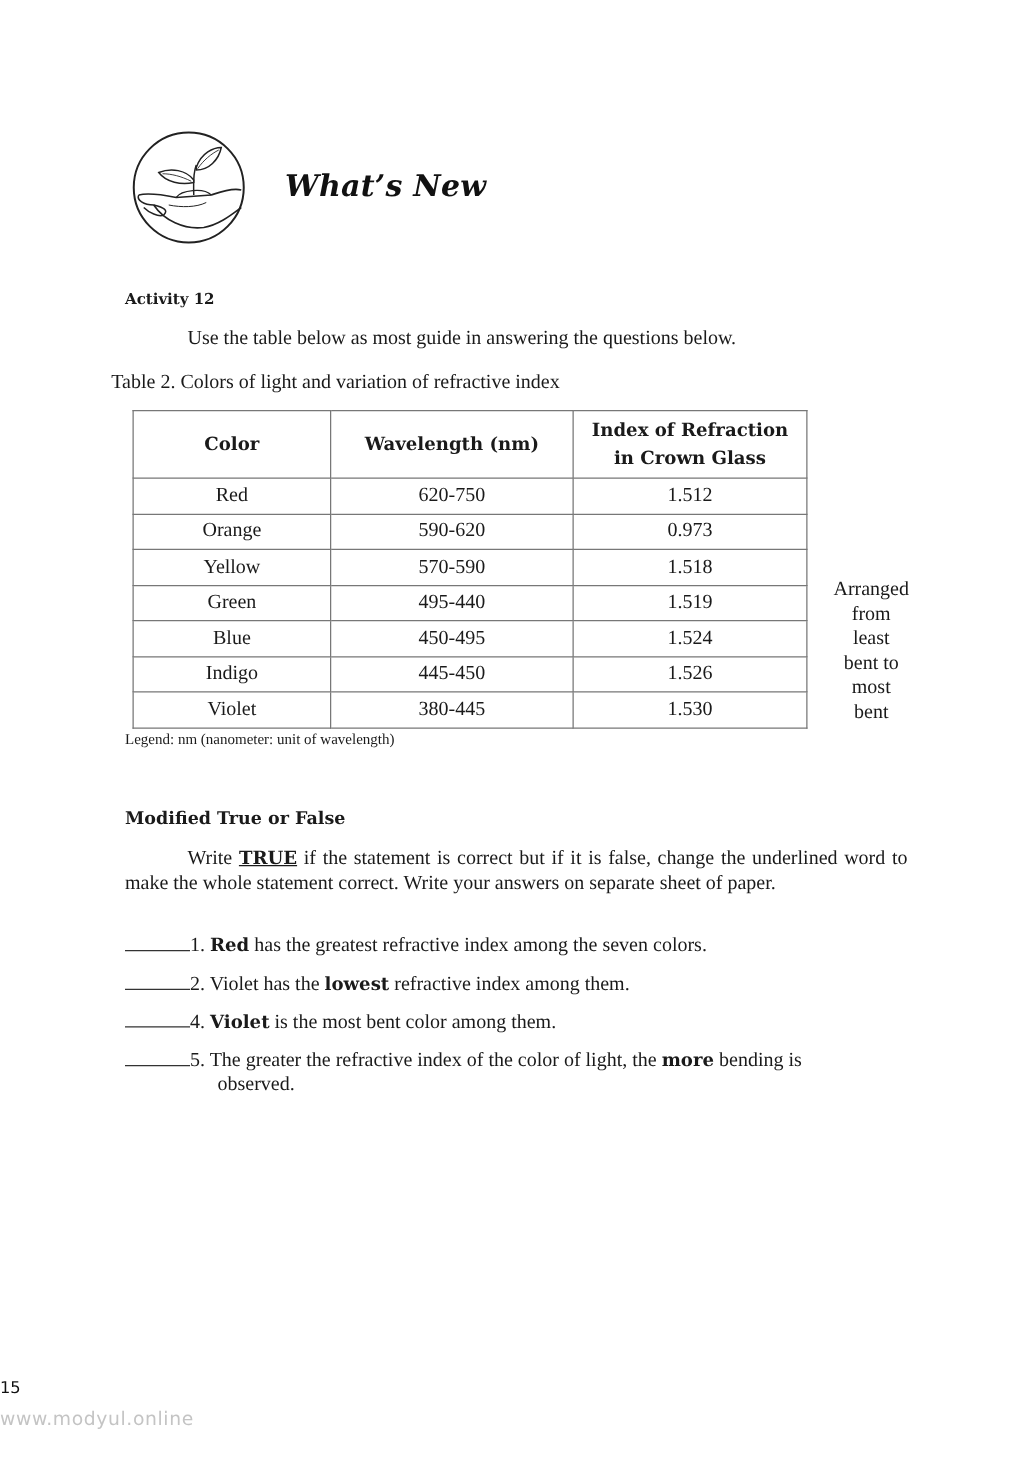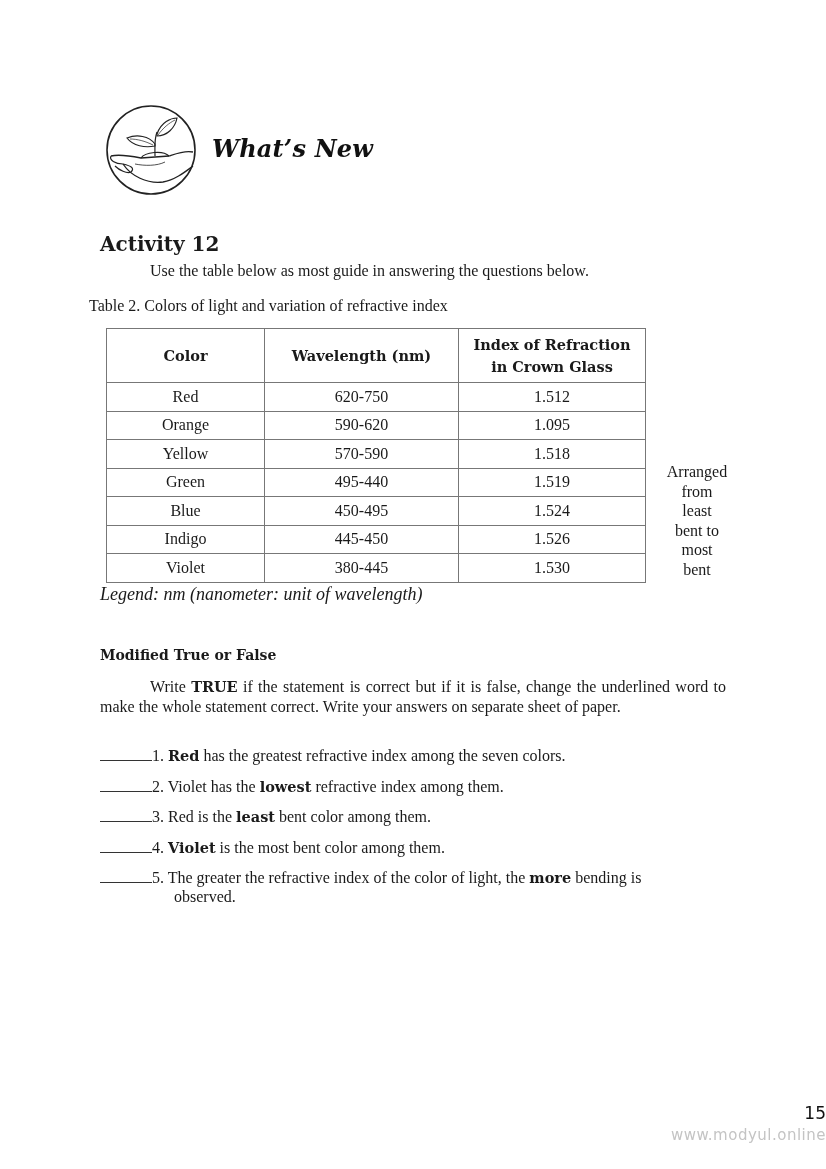--- a/index.html
+++ b/index.html
@@ -1,40 +1,40 @@
 <!DOCTYPE html>
 <html><head>
 <meta charset="utf-8">
 <style>
   html, body { margin:0; padding:0; background:#ffffff; }
   body { width:826px; height:1169px; position:relative; overflow:hidden;
          font-family:"DejaVu Serif", serif; color:#1a1a1a; }
   .abs { position:absolute; }
   .logo { left:105px; top:104px; width:92px; height:92px; }
-  .section-title { left:212px; top:134px; font-family:"DejaVu Serif", serif; font-weight:bold; font-style:italic; font-size:24px; color:#111; letter-spacing:0.2px; }
-  .activity { left:100px; top:232px; font-weight:bold; font-size:20px; }
+  .section-title { left:228px; top:134px; font-family:"DejaVu Serif", serif; font-weight:bold; font-style:italic; font-size:24px; color:#111; letter-spacing:0.2px; }
+  .activity { left:100px; top:232px; font-weight:bold; font-size:12px; }
   .instruction { left:150px; top:262px; font-size:14px; font-family:"Liberation Serif", serif; font-size:16px; }
   .caption { left:89px; top:297px; font-family:"Liberation Serif", serif; font-size:16px; }
   table.data { position:absolute; left:106px; top:328px; border-collapse:collapse; font-family:"Liberation Serif", serif; font-size:16px; }
   table.data th, table.data td { border:1px solid #777; text-align:center; padding:0; }
   table.data th { font-family:"DejaVu Serif", serif; font-weight:bold; font-size:14.5px; height:53px; line-height:22px; }
   table.data td { height:27.5px; }
   .col1 { width:157px; } .col2 { width:193px; } .col3 { width:186px; }
   .side-note { left:652px; top:462px; width:90px; text-align:center; font-family:"Liberation Serif", serif; font-size:16px; line-height:19.5px; }
-  .legend { left:100px; top:584px; font-family:"Liberation Serif", serif; font-size:18px;font-style:italic; }
+  .legend { left:100px; top:584px; font-family:"Liberation Serif", serif; font-size:12px; }
   .mtf-title { left:100px; top:647px; font-weight:bold; font-size:14px; font-family:"DejaVu Serif", serif; }
   .directions { left:100px; top:677px; width:626px; font-family:"Liberation Serif", serif; font-size:16px; line-height:19.5px; text-align:justify; text-indent:50px; }
-  .directions .true-word { font-weight:bold; font-family:"DejaVu Serif", serif; font-size:14.5px; }
+  .directions .true-word { font-weight:bold; text-decoration:underline; font-family:"DejaVu Serif", serif; font-size:14.5px; }
   .items { left:100px; top:746px; width:640px; font-family:"Liberation Serif", serif; font-size:16px; }
   .item { position:relative; height:30.5px; line-height:19px; white-space:nowrap; }
   .item .blank { display:inline-block; width:52px; border-bottom:1px solid #333; height:14px; vertical-align:baseline; }
   .item b { font-family:"DejaVu Serif", serif; font-size:14.5px; }
   .item .cont { display:block; padding-left:74px; margin-top:0; }
-  .page-num { left:0; width:826px; top:1103px; text-align:right; font-family:"DejaVu Sans", sans-serif; font-size:17px; color:#111; }
-  .watermark { left:0; width:826px; top:1126px; text-align:right; font-family:"DejaVu Sans", sans-serif; font-size:15px; color:#c4c4c4; letter-spacing:0.5px; }
+  .page-num { left:0; width:826px; top:1103px; text-align:left; font-family:"DejaVu Sans", sans-serif; font-size:13px; color:#111; }
+  .watermark { left:0; width:826px; top:1126px; text-align:left; font-family:"DejaVu Sans", sans-serif; font-size:15px; color:#c4c4c4; letter-spacing:0.5px; }
 </style>
 </head>
 <body>
 
 <div class="abs logo">
   <svg width="92" height="92" viewBox="0 0 92 92">
     <circle cx="46" cy="46" r="44" fill="none" stroke="#222" stroke-width="1.6"></circle>
 
     <path d="M50 52 C50 44 49 36 52 28" fill="none" stroke="#222" stroke-width="1.2"></path>
 
@@ -72,21 +72,21 @@
   </thead>
   <tbody>
     <tr>
       <td>Red</td>
       <td>620-750</td>
       <td>1.512</td>
     </tr>
     <tr>
       <td>Orange</td>
       <td>590-620</td>
-      <td>1.095</td>
+      <td>0.973</td>
     </tr>
     <tr>
       <td>Yellow</td>
       <td>570-590</td>
       <td>1.518</td>
     </tr>
     <tr>
       <td>Green</td>
       <td>495-440</td>
       <td>1.519</td>
@@ -120,19 +120,18 @@
 
 <div class="abs legend">Legend: nm (nanometer: unit of wavelength)</div>
 
 <div class="abs mtf-title">Modified True or False</div>
 
 <div class="abs directions"><span>Write </span><span class="true-word">TRUE</span><span> if the statement is correct but if it is false, change the underlined word to make the whole statement correct. Write your answers on separate sheet of paper.</span></div>
 
 <div class="abs items">
   <div class="item"><span class="blank"></span><span>1. </span><span></span><b>Red</b><span> has the greatest refractive index among the seven colors.</span></div>
   <div class="item"><span class="blank"></span><span>2. </span><span>Violet has the </span><b>lowest</b><span> refractive index among them.</span></div>
-  <div class="item"><span class="blank"></span><span>3. </span><span>Red is the </span><b>least</b><span> bent color among them.</span></div>
   <div class="item"><span class="blank"></span><span>4. </span><span></span><b>Violet</b><span> is the most bent color among them.</span></div>
   <div class="item"><span class="blank"></span><span>5. </span><span>The greater the refractive index of the color of light, the </span><b>more</b><span> bending is</span><span class="cont">observed.</span></div>
 </div>
 
 <div class="abs page-num">15</div>
 <div class="abs watermark">www.modyul.online</div>
 
 </body></html>

